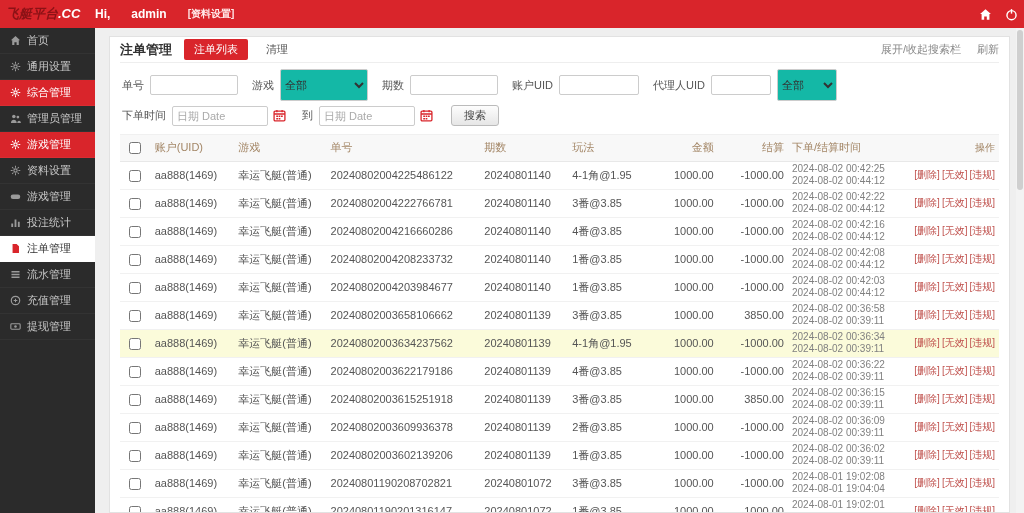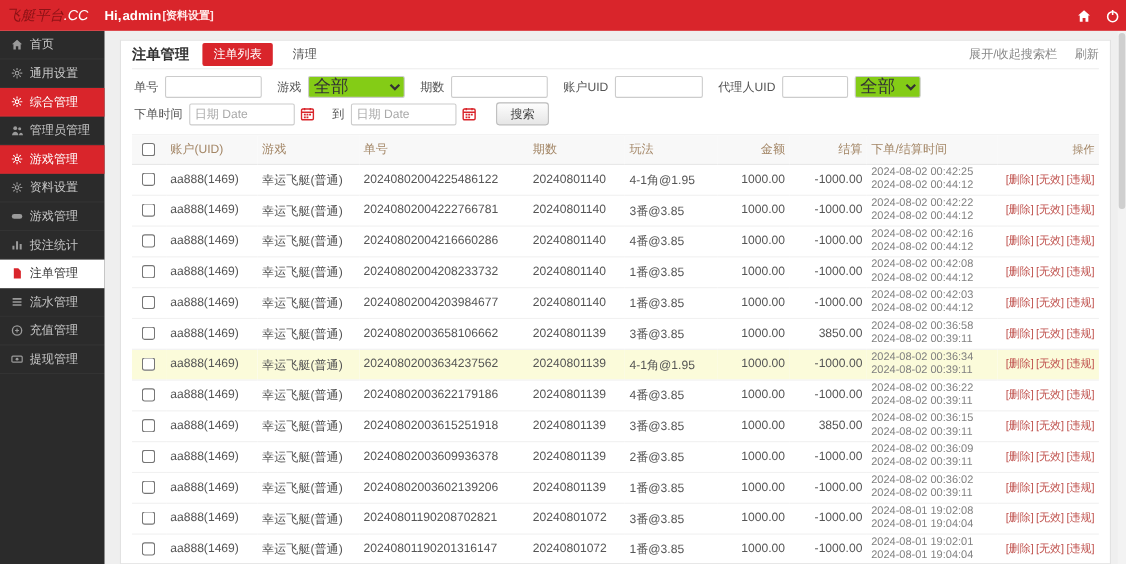--- a/index.html
+++ b/index.html
@@ -1,24 +1,24 @@
 <!DOCTYPE html>
 <html><head>
 <meta charset="utf-8">
 <style>
   *{box-sizing:border-box;margin:0;padding:0}
   html,body{width:1024px;height:513px;overflow:hidden}
   body{font-family:"Liberation Sans","DejaVu Sans",sans-serif;font-size:12px;background:#efefef;color:#333;position:relative}
 
   
   header{position:absolute;top:0;left:0;right:0;height:28px;background:#d9252b;display:flex;align-items:center;color:#fff;z-index:5}
-  .logo{width:95px;padding-left:6px;font-weight:normal;font-size:13px;font-style:italic;white-space:nowrap;overflow:hidden}
+  .logo{width:95px;padding-left:6px;font-weight:bold;font-size:13px;font-style:italic;white-space:nowrap;overflow:hidden}
   .logo-cjk{color:#8c1216}
   .logo-cc{color:#fff}
-  .greet{font-size:12px;font-weight:bold;display:flex;gap:1px;align-items:center}
+  .greet{font-size:12px;font-weight:bold;display:flex;gap:21px;align-items:center}
   .profile{font-size:10px;font-weight:bold;color:#ffe9e9;cursor:pointer;text-decoration:none}
   .spacer{flex:1}
   .hicon{width:26px;height:28px;display:flex;align-items:center;justify-content:center;color:#fff;cursor:pointer}
   .hicon .ic{width:13px;height:13px}
 
   
   aside{position:absolute;top:28px;left:0;bottom:0;width:95px;background:#2b2b2b}
   .side-item{height:26px;display:flex;align-items:center;gap:6px;padding-left:10px;color:#c8c8c8;font-size:11px;cursor:pointer;border-bottom:1px solid rgba(255,255,255,.04)}
   .side-item .ic{width:11px;height:11px;color:#9a9a9a;flex:none}
   .side-item.section{background:#d9252b;color:#fff;cursor:default}
@@ -36,21 +36,21 @@
   .grow{flex:1}
   .tlink{font-size:11px;color:#888;cursor:pointer;margin-left:8px;text-decoration:none}
 
   
   .filters{padding:2px 0 4px;border-bottom:1px solid #f0f0f0}
   .frow{display:flex;align-items:center;gap:6px;margin:4px 0;font-size:11px;color:#555}
   .frow label{margin-left:8px;white-space:nowrap}
   .frow label:first-child{margin-left:2px}
   .ti{height:20px;border:1px solid #ccc;border-radius:2px;padding:0 4px;font-size:11px;color:#333;background:#fff}
   .ti::placeholder{color:#aaa}
-  select{height:20px;border:1px solid #ccc;border-radius:2px;font-size:16px;color:#333;background:#84cc16}
+  select{height:32px;border:1px solid #ccc;border-radius:2px;font-size:11px;color:#333;background:#14b8a6}
   .w85{width:88px}.w80{width:80px}.w60{width:60px}
   .datebox{display:inline-flex;align-items:center}
   .datebox .ti{width:96px}
   .calbtn{width:18px;height:18px;display:inline-flex;align-items:center;justify-content:center;color:#d9252b;margin-left:2px;cursor:pointer}
   .calbtn .ic{width:13px;height:13px}
   .btn{height:21px;padding:0 12px;font-size:11px;border:1px solid #bbb;border-radius:3px;background:linear-gradient(#fdfdfd,#e6e6e6);color:#444;cursor:pointer;margin-left:10px}
 
   
   table{width:100%;border-collapse:collapse;table-layout:fixed;font-size:11px}
   thead th{height:26px;font-weight:normal;color:#a38666;text-align:left;background:#f8f8f8;border-bottom:1px solid #e8e8e8;padding:0 4px;white-space:nowrap}

